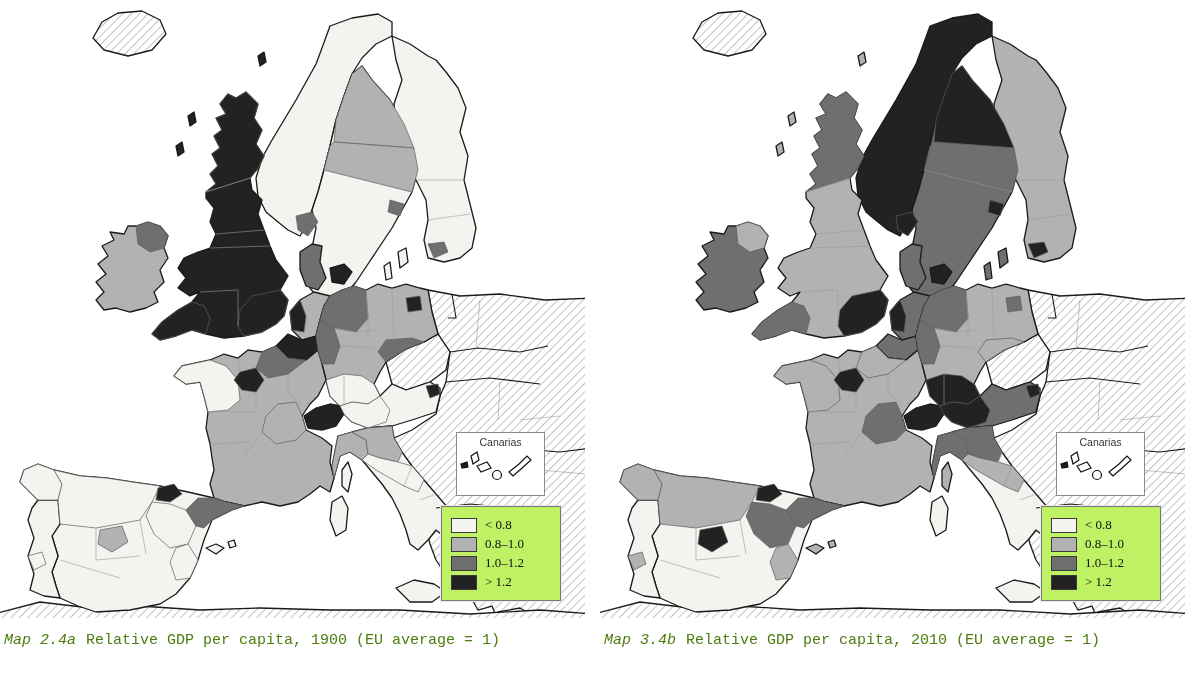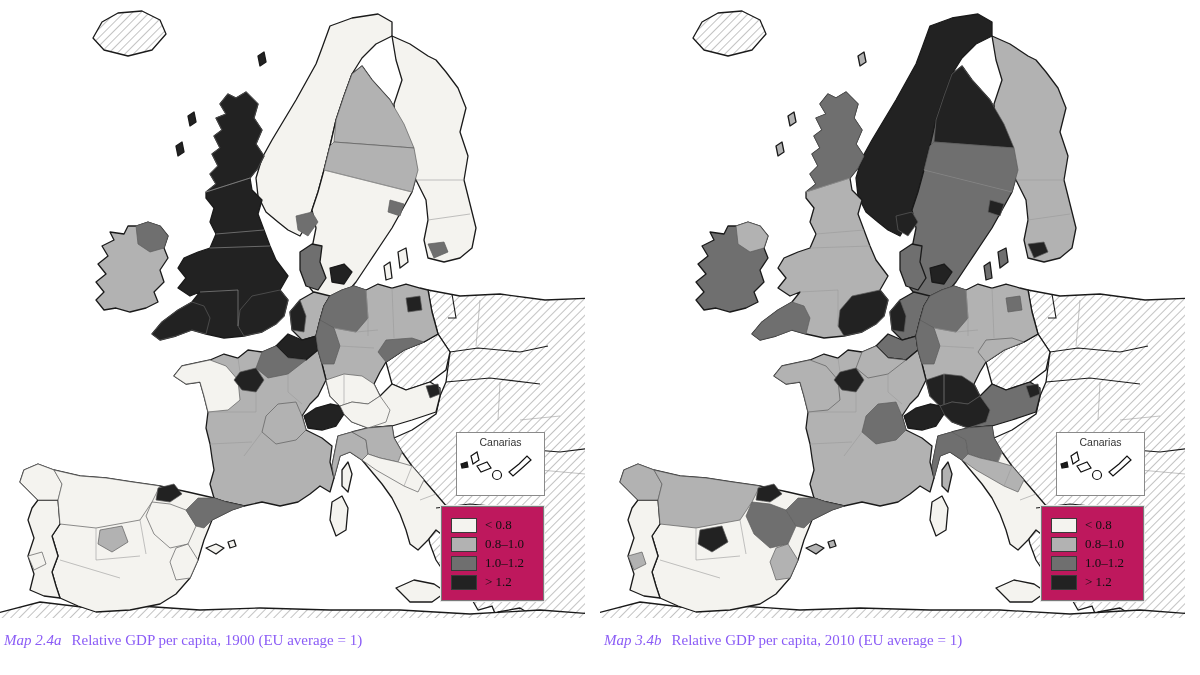--- a/index.html
+++ b/index.html
@@ -1,26 +1,26 @@
 <!DOCTYPE html>
 <html><head>
 <meta charset="utf-8">
 <style>
   html,body{margin:0;padding:0;background:#ffffff;width:1200px;height:675px;overflow:hidden;}
   .figure{display:flex;gap:15px;width:1200px;}
   .panel-col{width:585px;display:flex;flex-direction:column;}
   .map-panel{position:relative;width:585px;height:618px;overflow:hidden;background:#fff;}
   .map-panel svg{display:block;}
-  .legend-box{position:absolute;left:441px;top:506px;width:103px;background:#be185d;border:1px solid #7a7a7a;box-shadow:0 0 0 1px #e8e8e8;padding:7px 8px 7px 9px;box-sizing:border-box;}
+  .legend-box{position:absolute;left:441px;top:506px;width:120px;background:#bef264;border:1px solid #7a7a7a;box-shadow:0 0 0 1px #e8e8e8;padding:7px 8px 7px 9px;box-sizing:border-box;}
   .legend-row{display:flex;align-items:center;margin:3px 0;}
   .legend-swatch{width:24px;height:13px;border:1px solid #3a3a3a;margin-right:8px;flex:0 0 auto;}
   .legend-label{font-family:"Liberation Serif",serif;font-size:13px;color:#111;white-space:nowrap;}
   .inset-box{position:absolute;left:456px;top:432px;width:89px;height:64px;background:#ffffff;border:1px solid #8a8a8a;box-sizing:border-box;}
   .inset-label{font-family:"Liberation Sans",sans-serif;font-size:10.5px;color:#333;text-align:center;margin-top:3px;}
-  .caption{margin:14px 0 0 4px;font-family:Liberation Serif, serif;font-size:15px;color:#8b5cf6;}
+  .caption{margin:14px 0 0 4px;font-family:Liberation Mono, monospace;font-size:15px;color:#4d7c0f;}
   .caption .cap-label{font-style:italic;}
   .caption .cap-text{margin-left:10px;}
 </style>
 </head>
 <body>
 
 <div class="figure">
   <div class="panel-col">
     <div class="map-panel">
         <svg class="map-svg" width="585" height="618" viewBox="0 0 585 618" xmlns="http://www.w3.org/2000/svg">

